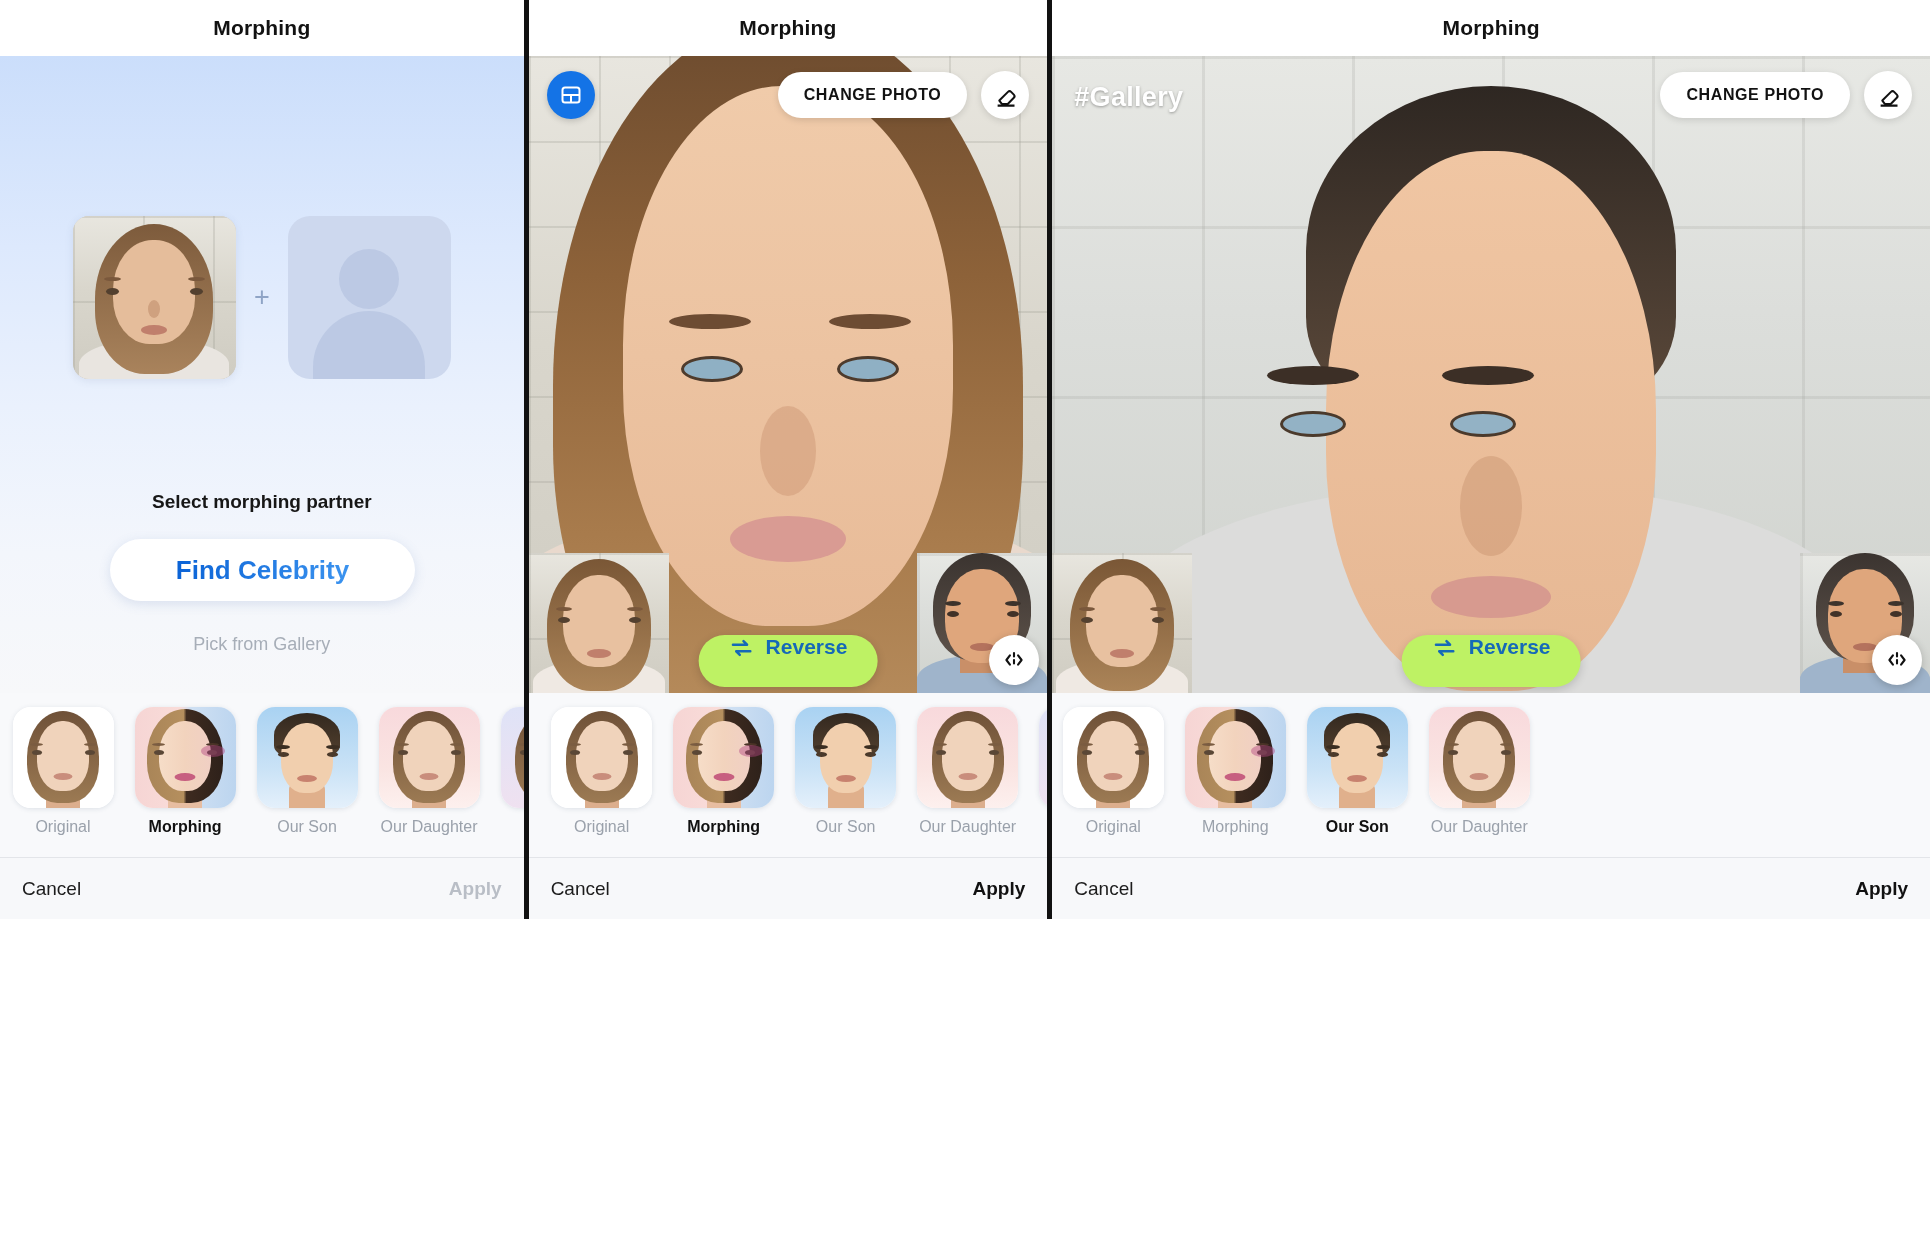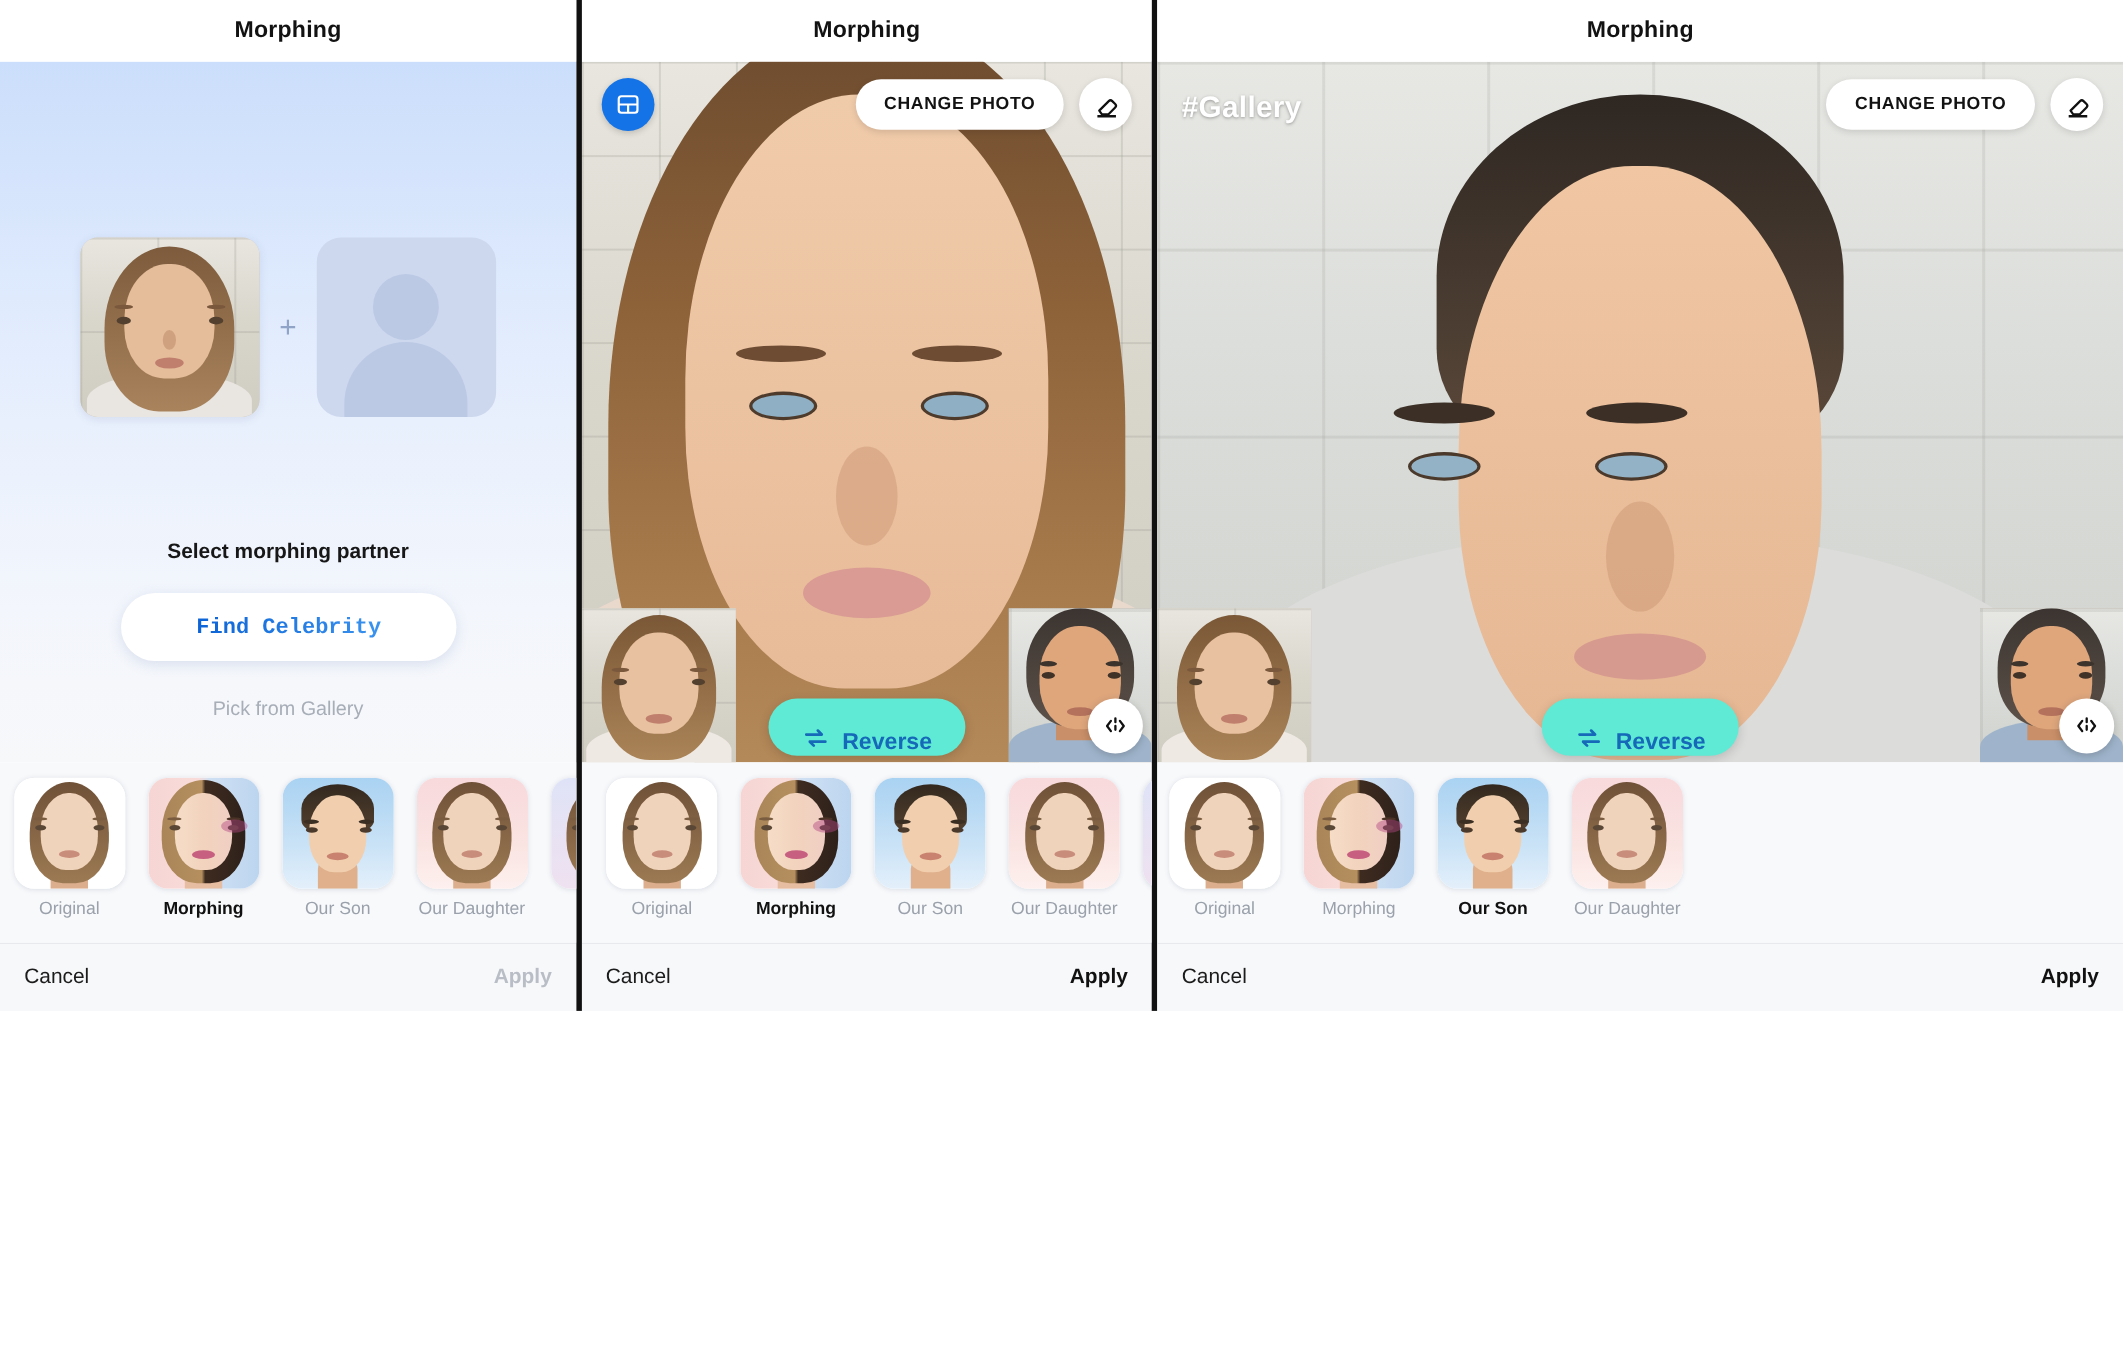--- a/index.html
+++ b/index.html
@@ -19,41 +19,41 @@
   .pickrow{position:absolute;left:0;right:0;top:160px;display:flex;align-items:center;justify-content:center;gap:18px;}
   .srcphoto{width:163px;height:163px;border-radius:16px;overflow:hidden;position:relative;background:#cfc9bd;box-shadow:0 2px 8px rgba(60,80,120,.10);}
   .plusg{font-size:27px;color:#8fa4c6;font-weight:400;line-height:1;}
   .emptyslot{width:163px;height:163px;border-radius:22px;background:#cdd8ee;position:relative;overflow:hidden;}
   .emptyslot .head{position:absolute;left:50%;top:20%;transform:translateX(-50%);width:60px;height:60px;border-radius:50%;background:#bcc9e4;}
   .emptyslot .body{position:absolute;left:50%;bottom:-6%;transform:translateX(-50%);width:112px;height:78px;border-radius:56px 56px 0 0;background:#bcc9e4;}
 
   .prompt{position:absolute;left:0;right:0;top:435px;text-align:center;font-size:19px;font-weight:700;color:#171717;}
   .findbtn{position:absolute;left:110px;width:305px;top:483px;height:62px;border-radius:31px;background:#fff;
            box-shadow:0 3px 12px rgba(80,110,170,.17);display:flex;align-items:center;justify-content:center;border:none;cursor:pointer;}
-  .findbtn span{font-size:20px;font-weight:700;background:linear-gradient(90deg,#0b63d6 0%,#3b93ef 100%);
-           -webkit-background-clip:text;background-clip:text;color:transparent;font-family:Liberation Mono, monospace;}
+  .findbtn span{font-size:26px;font-weight:700;background:linear-gradient(90deg,#0b63d6 0%,#3b93ef 100%);
+           -webkit-background-clip:text;background-clip:text;color:transparent;}
   .gallerylink{position:absolute;left:0;right:0;top:578px;text-align:center;font-size:18px;color:#a7aeb8;}
 
   
   .canvas{flex:1 1 auto;position:relative;overflow:hidden;}
   .canvas .bgroom{position:absolute;inset:0;}
   .toolbar{position:absolute;top:10px;left:0;right:0;height:58px;display:flex;align-items:center;z-index:5;padding:0 18px;box-sizing:border-box;}
   .collagebtn{width:48px;height:48px;border-radius:50%;background:#1473e6;display:flex;align-items:center;justify-content:center;border:none;cursor:pointer;box-shadow:0 2px 6px rgba(0,0,0,.18);}
   .spacer{flex:1 1 auto;}
   .changephoto{height:46px;border-radius:23px;background:#fff;border:none;padding:0 26px;font-size:16px;font-weight:700;
            letter-spacing:.6px;color:#121212;cursor:pointer;box-shadow:0 2px 7px rgba(0,0,0,.13);}
   .erasebtn{width:48px;height:48px;margin-left:14px;border-radius:50%;background:#fff;border:none;display:flex;align-items:center;justify-content:center;cursor:pointer;box-shadow:0 2px 7px rgba(0,0,0,.13);}
 
   .watermark{position:absolute;left:22px;top:26px;font-size:27px;font-weight:700;color:#fff;
            text-shadow:0 1px 3px rgba(0,0,0,.35);z-index:4;letter-spacing:.3px;}
 
   .thumbL{position:absolute;left:0;bottom:0;width:140px;height:140px;overflow:hidden;z-index:4;background:#cfc9bd;}
   .thumbR{position:absolute;right:0;bottom:0;width:130px;height:140px;overflow:hidden;z-index:4;background:#b9b0a4;}
-  .reversebtn{position:absolute;left:50%;transform:translateX(-50%);bottom:6px;height:52px;border-radius:26px;background:#5eead4;
-           border:none;display:flex;align-items:flex-end;gap:11px;padding:0 30px;cursor:pointer;box-shadow:0 3px 10px rgba(0,0,0,.16);z-index:5;}
+  .reversebtn{position:absolute;left:50%;transform:translateX(-50%);bottom:6px;height:52px;border-radius:26px;background:#bef264;
+           border:none;display:flex;align-items:flex-start;gap:11px;padding:0 30px;cursor:pointer;box-shadow:0 3px 10px rgba(0,0,0,.16);z-index:5;}
   .reversebtn .lbl{font-size:21px;font-weight:700;color:#1569b8;}
   .splitbtn{position:absolute;right:8px;bottom:8px;width:50px;height:50px;border-radius:50%;background:#fff;border:none;
            display:flex;align-items:center;justify-content:center;z-index:6;box-shadow:0 2px 8px rgba(0,0,0,.2);cursor:pointer;}
 
   
   .strip{flex:0 0 150px;background:#f8f9fb;display:flex;align-items:flex-start;padding:14px 0 0 0;overflow:hidden;position:relative;z-index:3;}
   .fitem{flex:0 0 auto;width:122px;display:flex;flex-direction:column;align-items:center;cursor:pointer;justify-content:space-between;}
   .fthumb{width:101px;height:101px;border-radius:18px;overflow:hidden;background:#fff;box-shadow:0 1px 5px rgba(40,60,90,.13);position:relative;}
   .flabel{margin-top:10px;font-size:16px;color:#9aa1ab;white-space:nowrap;}
   .fitem.sel .flabel{color:#111;font-weight:700;}

